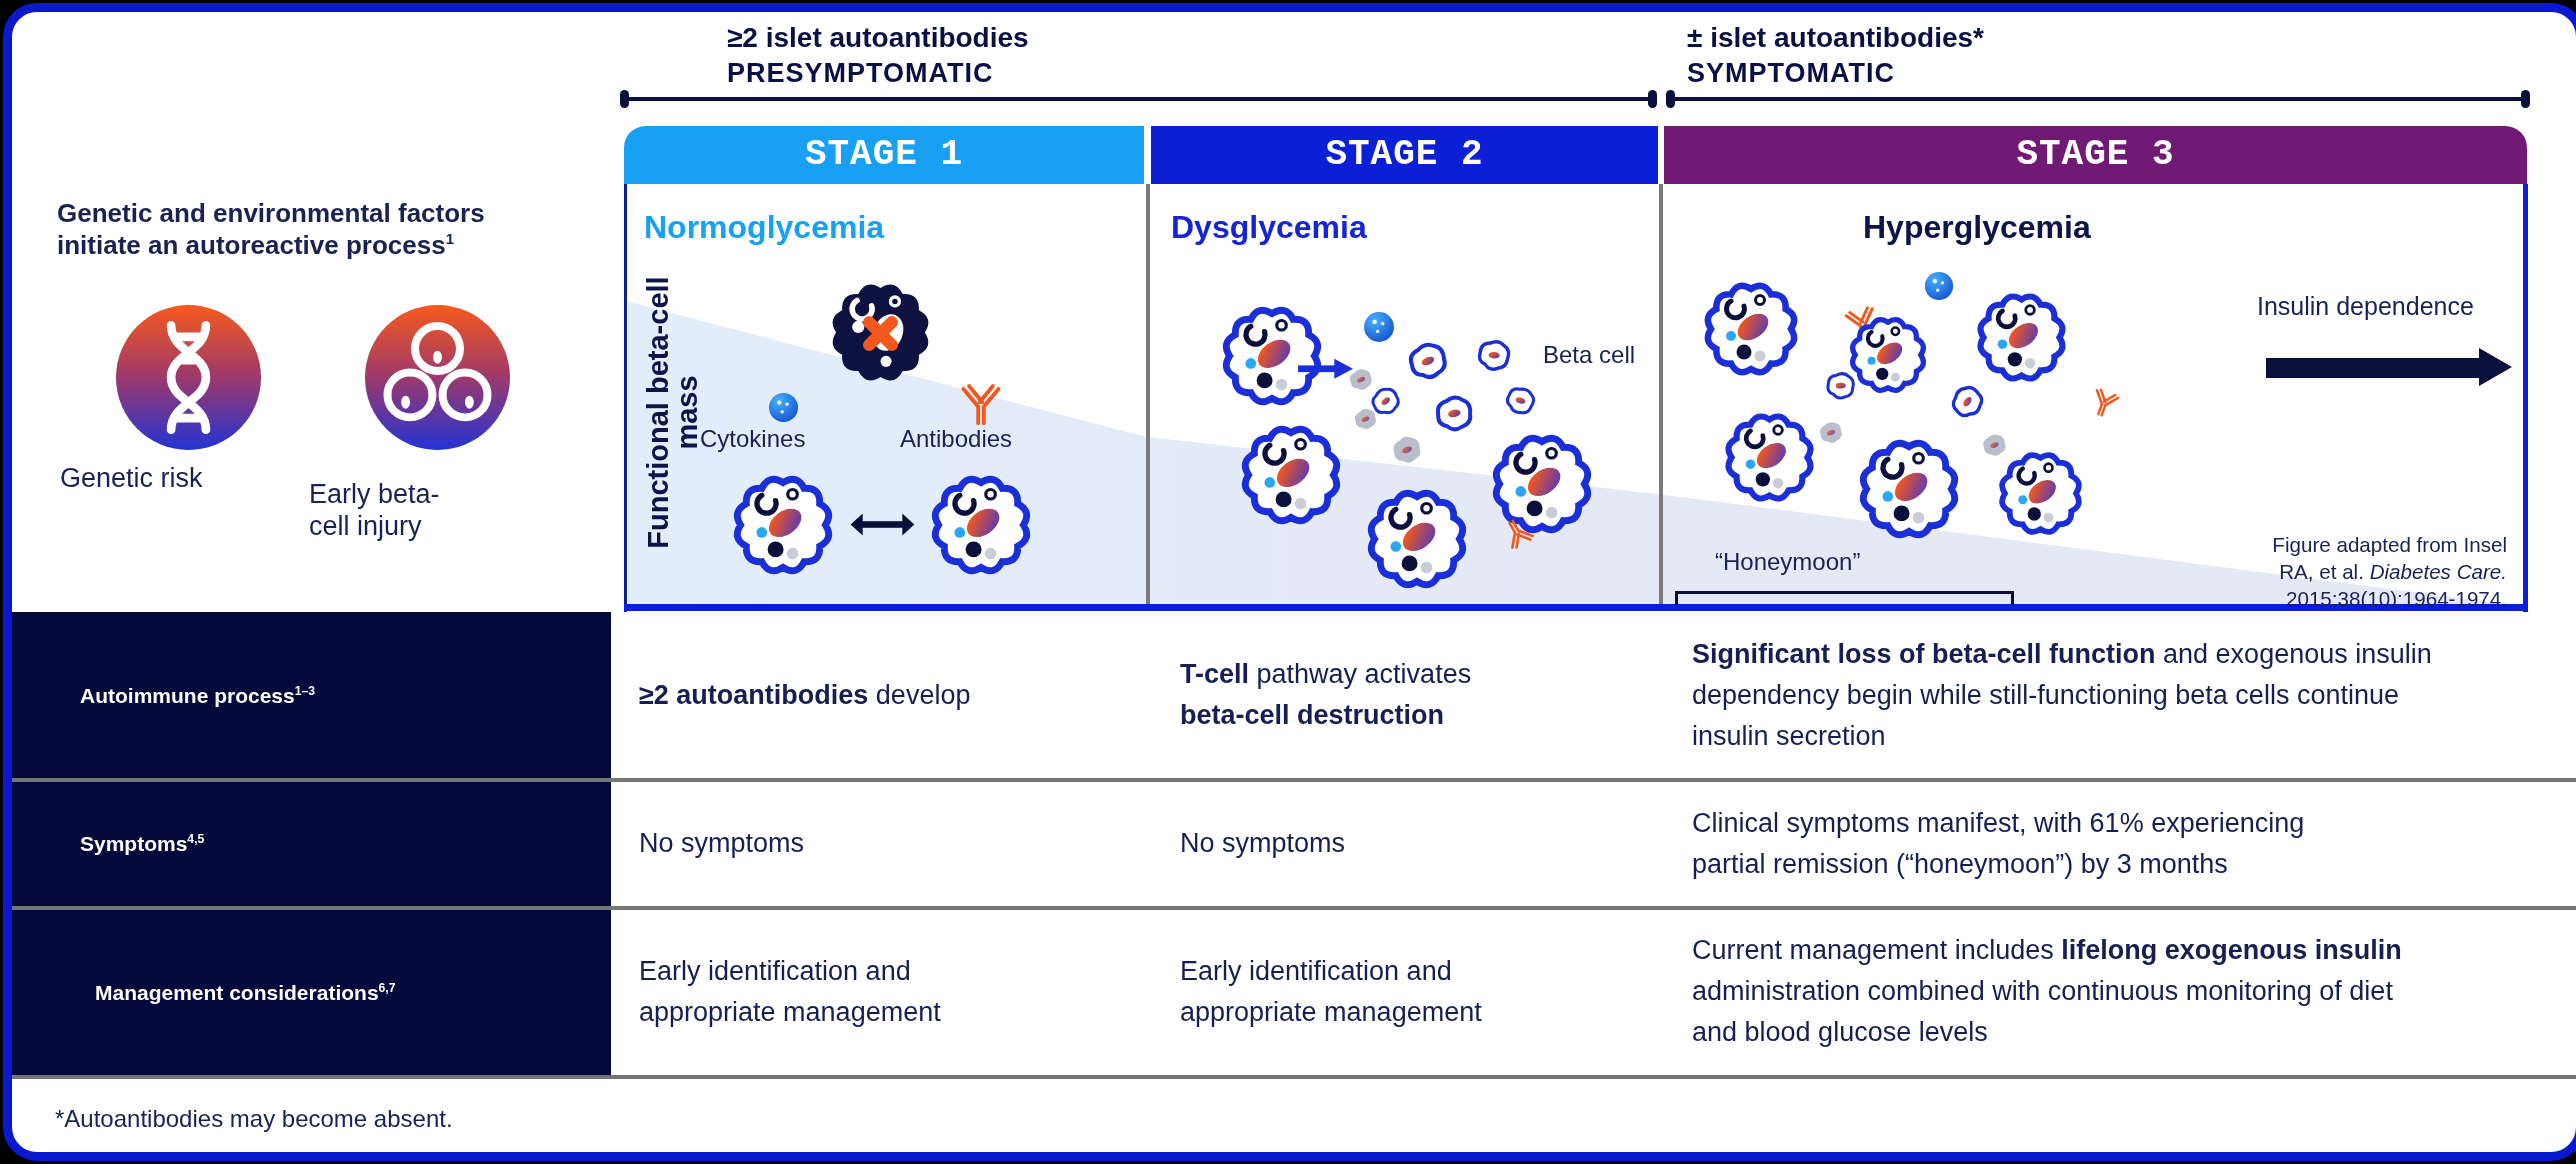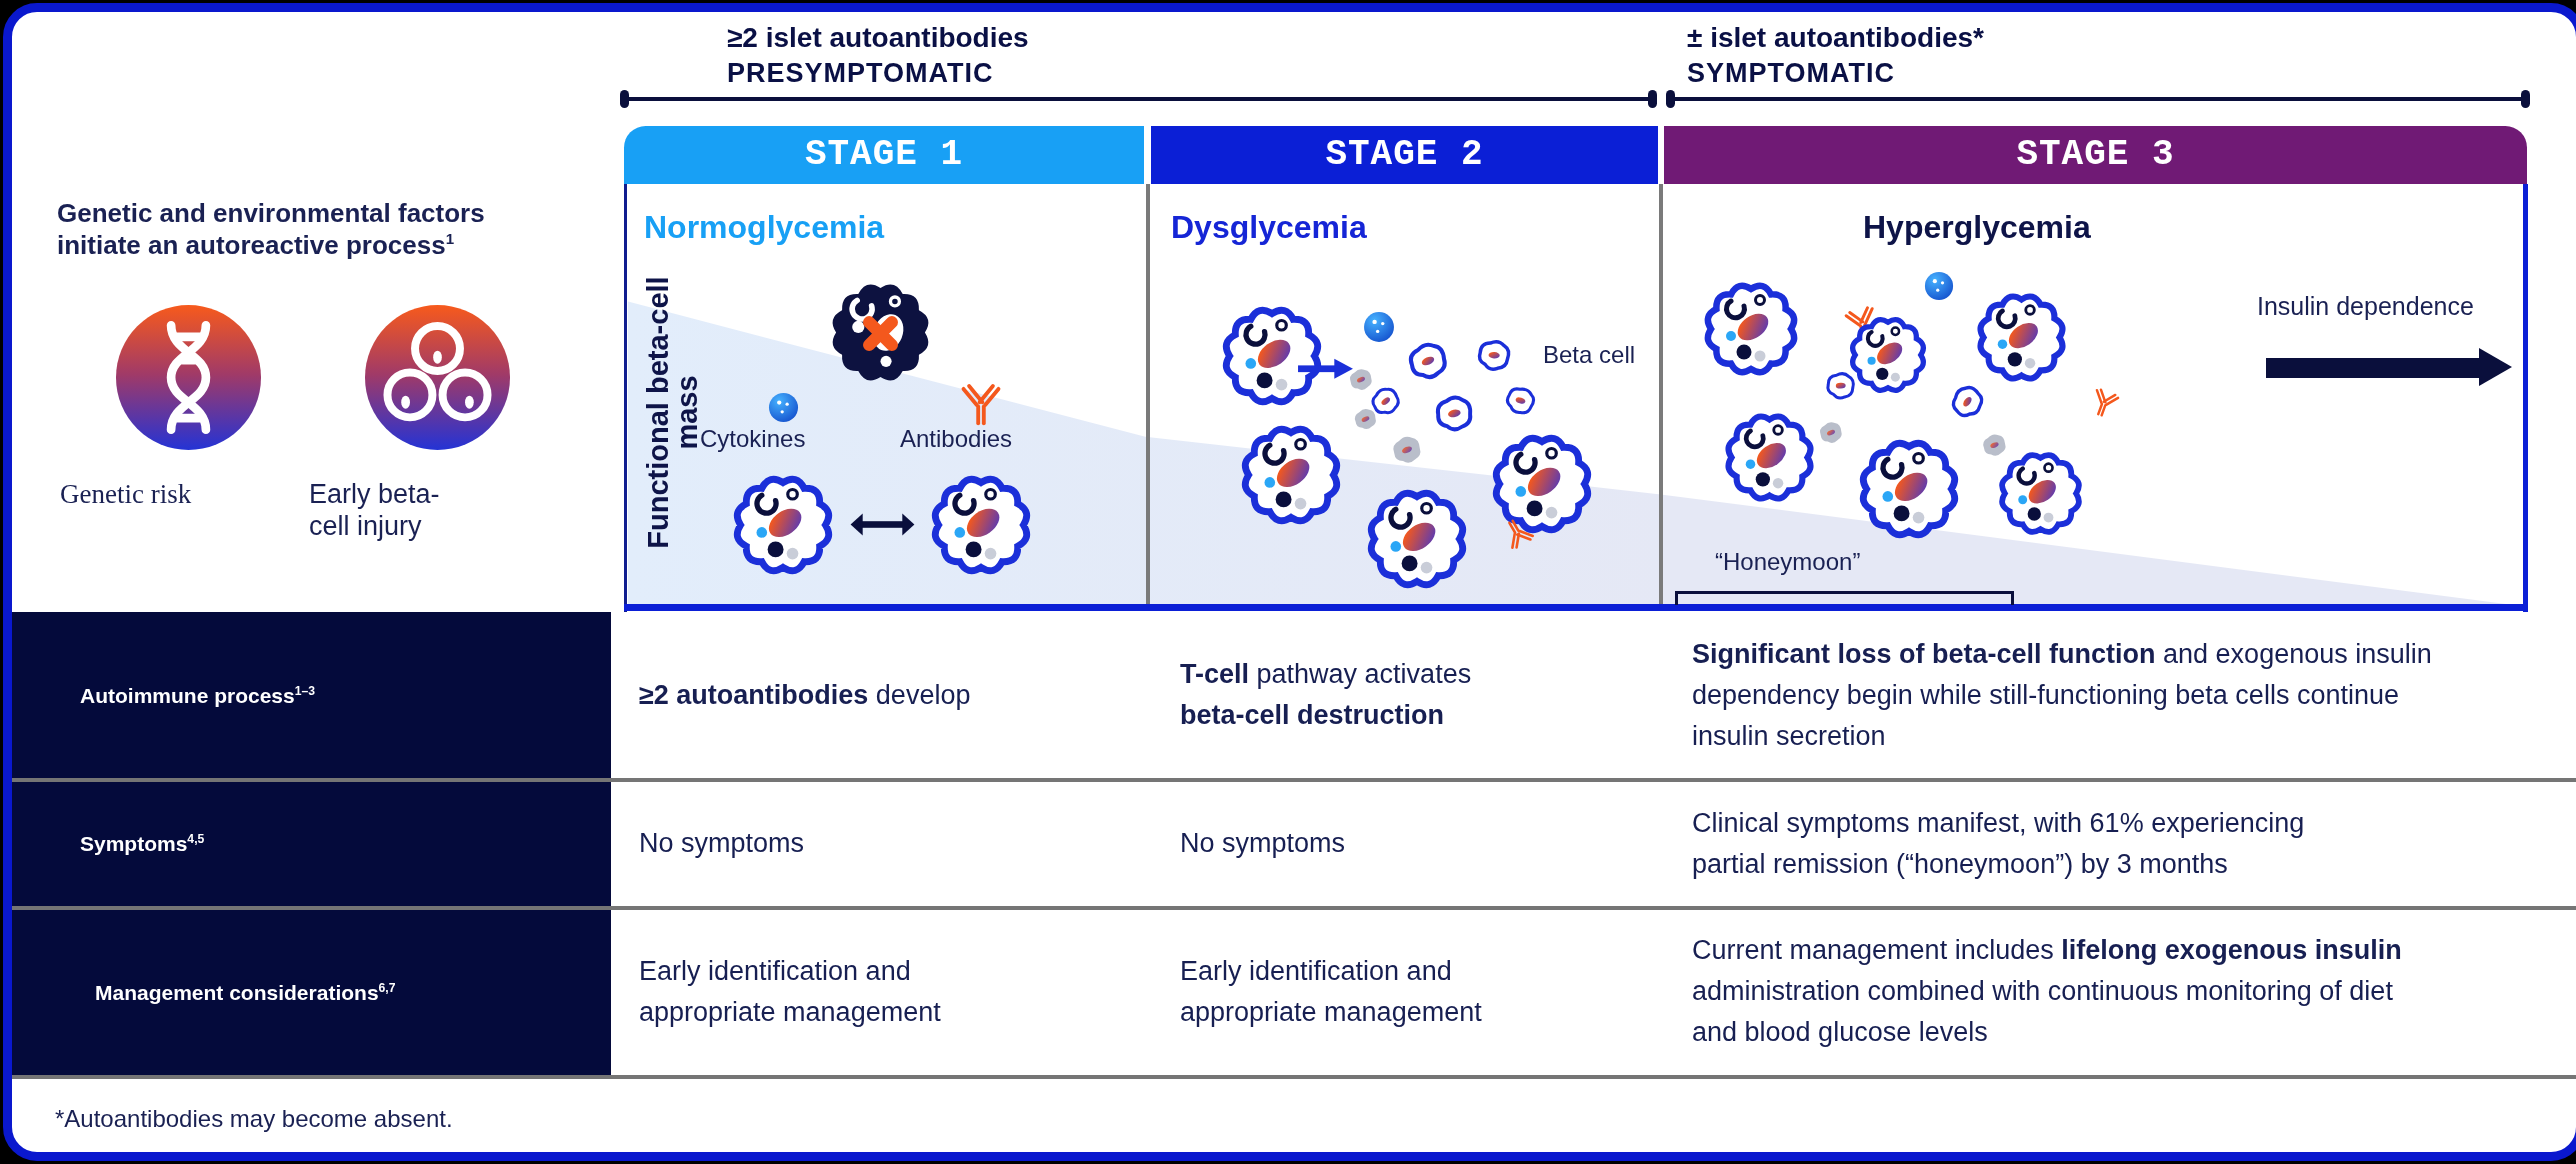--- a/index.html
+++ b/index.html
@@ -139,21 +139,21 @@
   <div class="abs factor-circle" style="left:116px;top:305px;width:145px;height:145px;">
     <svg viewBox="0 0 100 100" style="width:100%;height:100%;">
         <use href="#sDna"></use>
       </svg>
   </div>
   <div class="abs factor-circle" style="left:365px;top:305px;width:145px;height:145px;">
     <svg viewBox="0 0 100 100" style="width:100%;height:100%;">
         <use href="#sCells3"></use>
       </svg>
   </div>
-  <div class="abs c factor-label" style="left:60px;top:478px;width:258px;font-family:Liberation Serif, serif;">Genetic risk</div>
+  <div class="abs c factor-label" style="left:60px;top:462px;width:258px;">Genetic risk</div>
   <div class="abs c factor-label" style="left:309px;top:478px;width:258px;">
     <div>Early beta-</div>
       <div>cell injury</div>
   </div>
 
   <div class="abs stage-hd" style="left:624px;top:126px;width:520px;background:#18A0F5;border-top-left-radius:21.6px;">STAGE 1</div>
   <div class="abs stage-hd" style="left:1151px;top:126px;width:507px;background:#0B1FD6;">STAGE 2</div>
   <div class="abs stage-hd" style="left:1664px;top:126px;width:863px;background:#701a75;border-top-right-radius:21.6px;">STAGE 3</div>
 
   <div class="abs" style="left:628px;top:184px;width:1895px;height:420px;background:#fff;"></div>
@@ -337,20 +337,25 @@
     </div>
   <div class="abs cellwrap" style="left:2083px;top:377px;width:45px;height:45px;transform:rotate(20deg);">
       <svg viewBox="0 0 100 100">
         <use href="#sAnti"></use>
       </svg>
     </div>
 
   <div class="abs c small-label" style="left:1715px;top:548px;width:258px;">“Honeymoon”</div>
   <div class="abs bracket" style="left:1675px;top:591px;width:333px;height:11.3px;"></div>
 
+  <div class="abs r citation" style="left:2161px;top:531px;width:346px;">
+    <div>Figure adapted from Insel</div>
+    <div><span>RA, et al. </span><span class="i">Diabetes Care.</span></div>
+    <div>2015;38(10):1964-1974.</div>
+  </div>
 
   <div class="abs c small-label" style="left:2257px;top:292px;width:258px;font-size:25px;">Insulin dependence</div>
   <div class="abs arrowbar" style="left:2266px;top:358px;width:213px;height:19.6px;"></div>
   <div class="abs arrowhead" style="left:2479px;top:348px;"></div>
 
   <div class="abs" style="left:12.4px;top:612px;width:599px;height:467px;background:#040A3B;"></div>
   <div class="abs sepH" style="left:12.4px;top:778px;width:2564px;"></div>
   <div class="abs sepH" style="left:12.4px;top:906px;width:2564px;"></div>
   <div class="abs sepH" style="left:12.4px;top:1075px;width:2564px;"></div>
 

